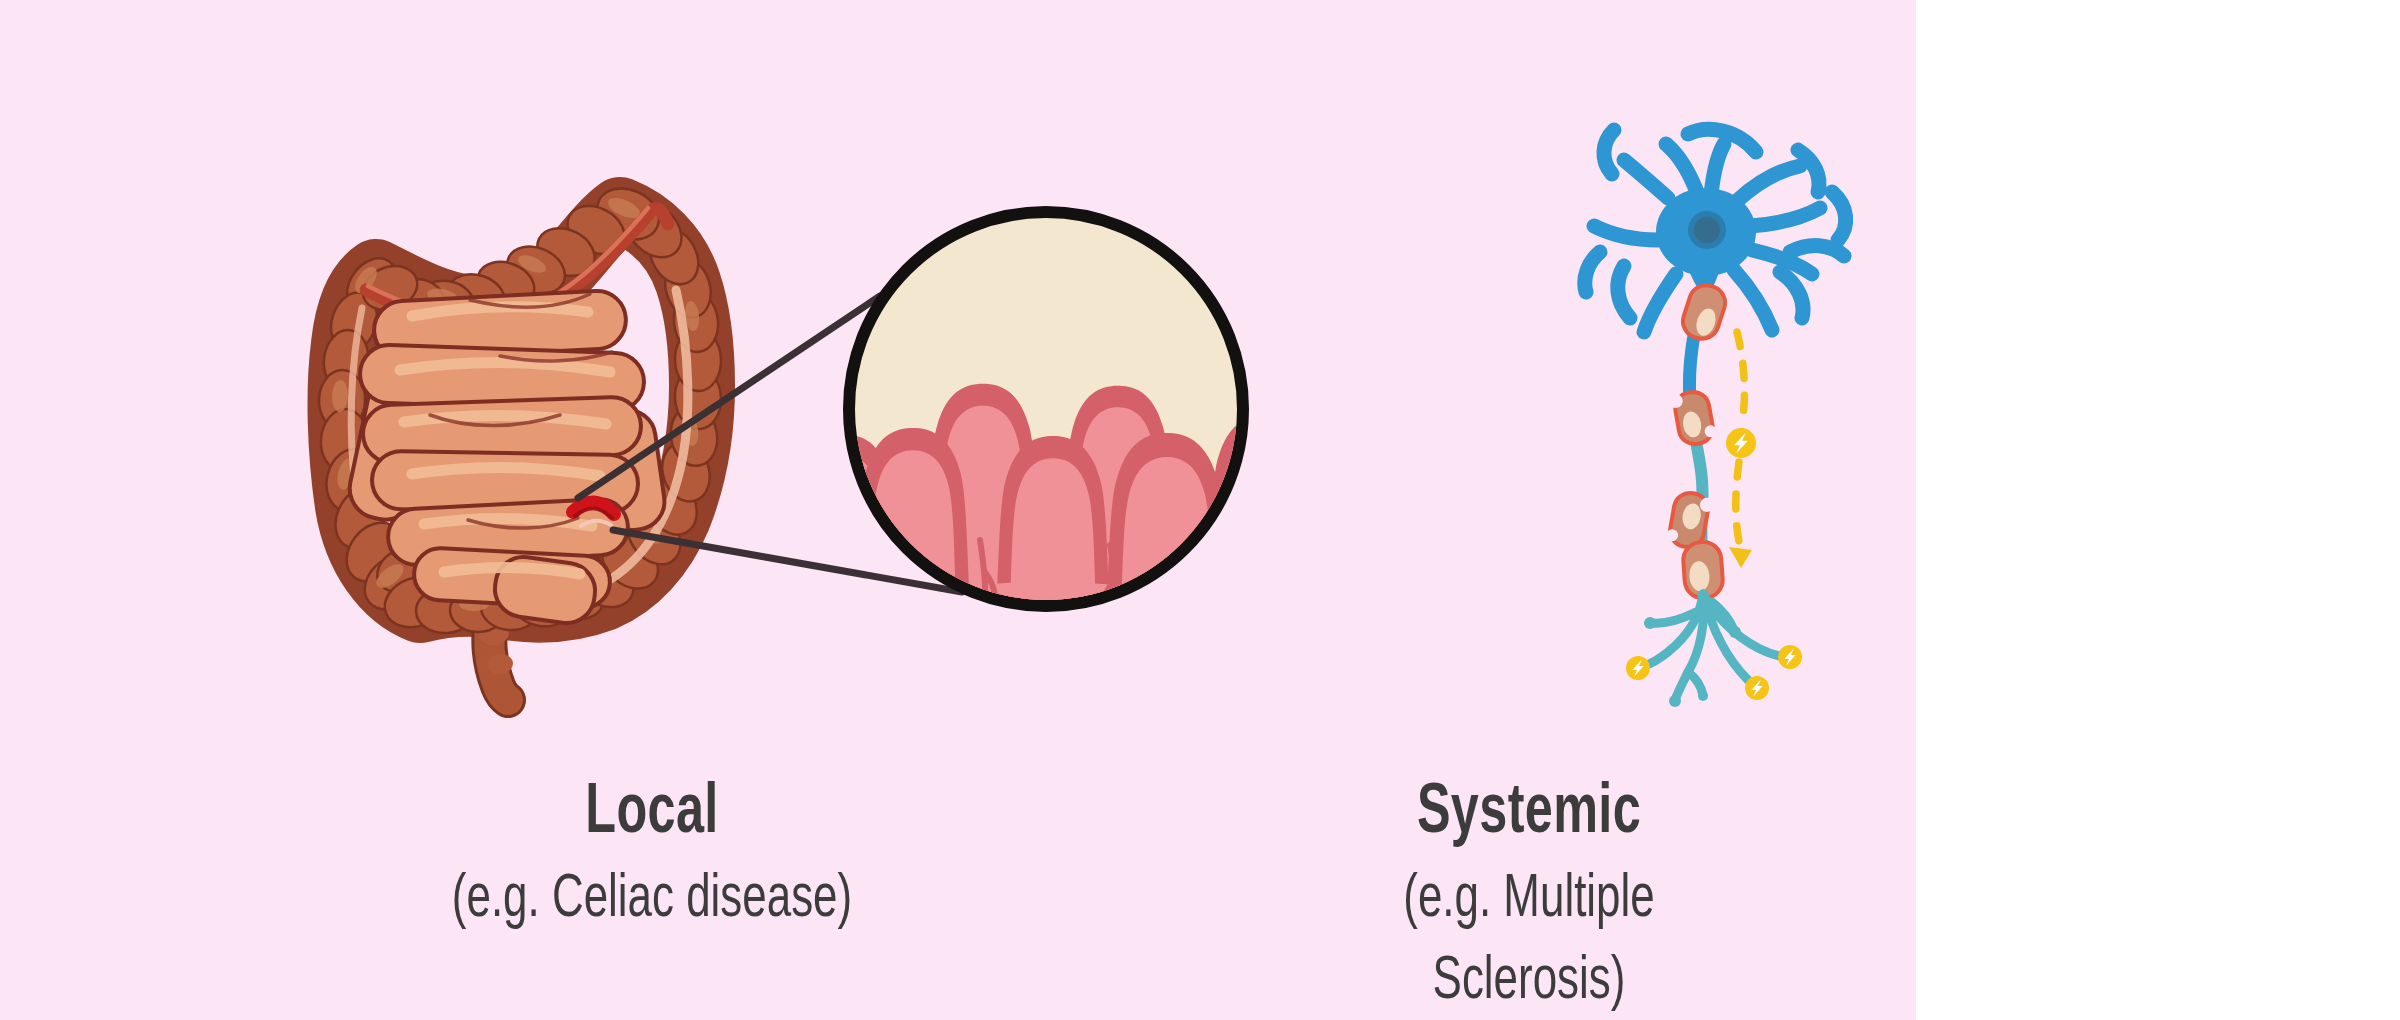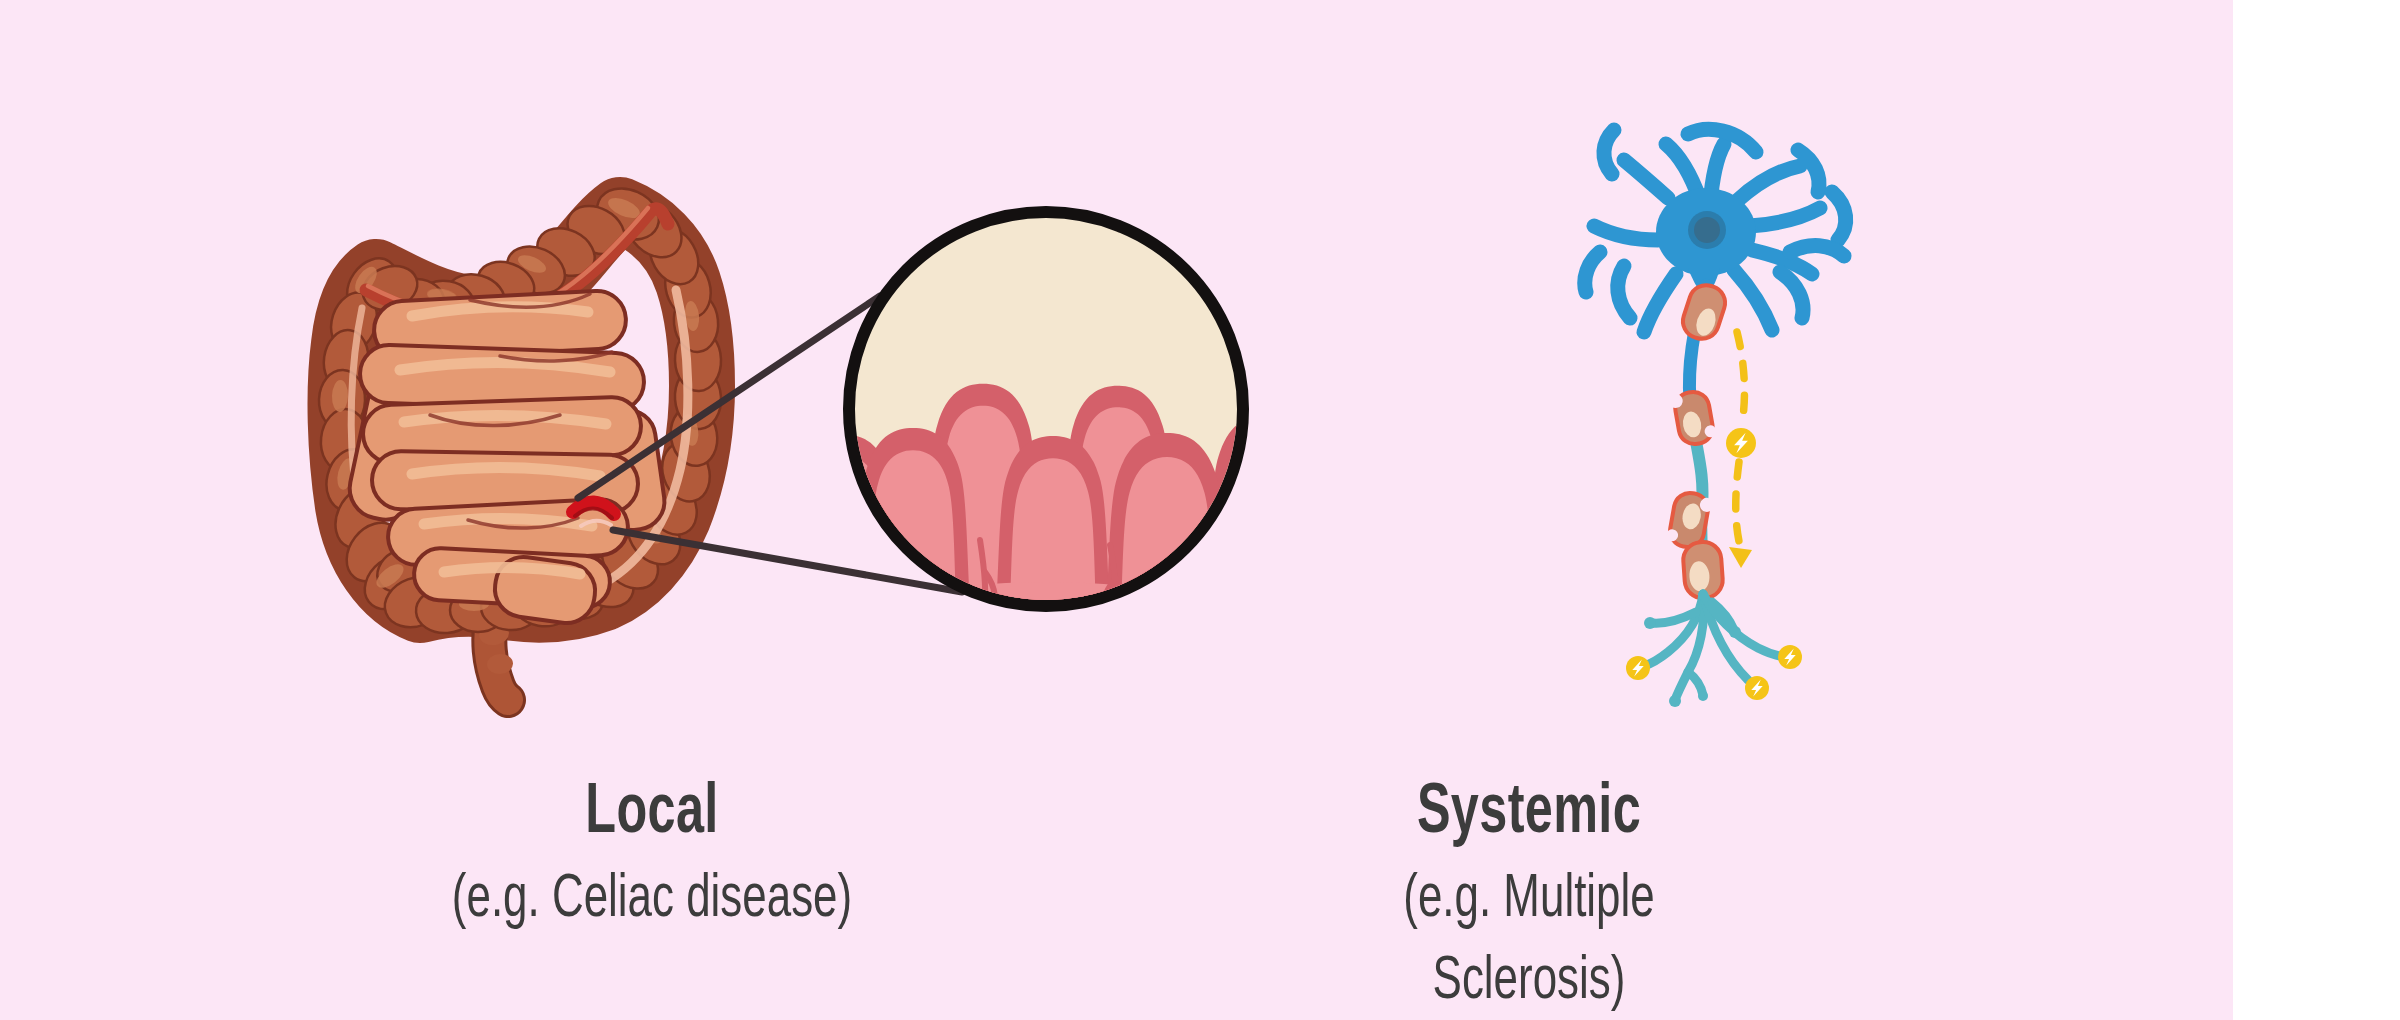--- a/index.html
+++ b/index.html
@@ -1,18 +1,18 @@
 <!DOCTYPE html>
 <html><head>
 <meta charset="utf-8">
 <style>
   html,body{margin:0;padding:0;}
   .canvas{
     position:relative;
-    width:2233px;height:1020px;
+    width:1916px;height:1020px;
     background:#fce6f6;
     overflow:hidden;
     font-family:"Liberation Sans", sans-serif;
   }
   svg.art{position:absolute;left:0;top:0;display:block;}
   .label-block{
     position:absolute;
     width:620px;
     text-align:center;
     color:#3c3c3c;

